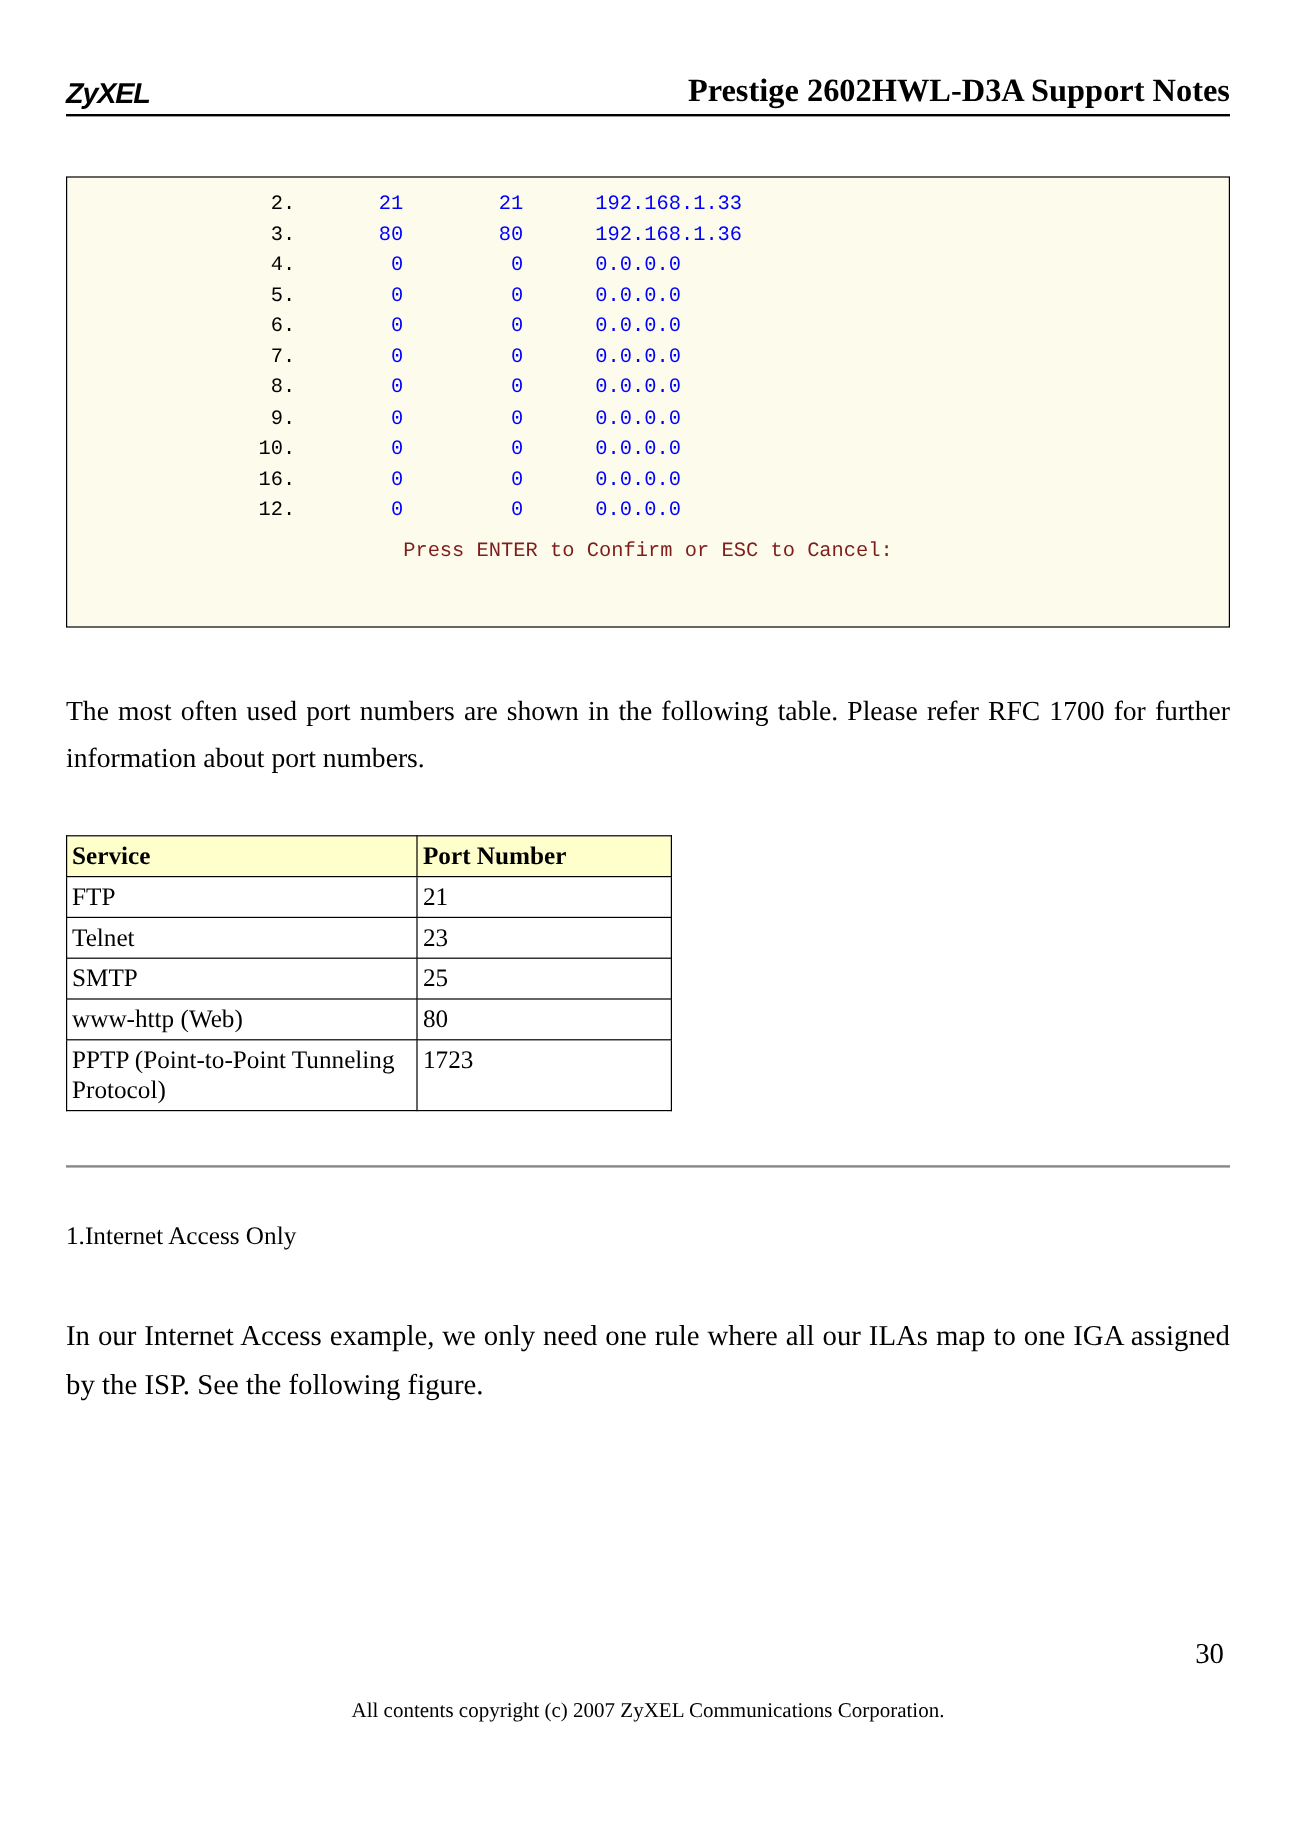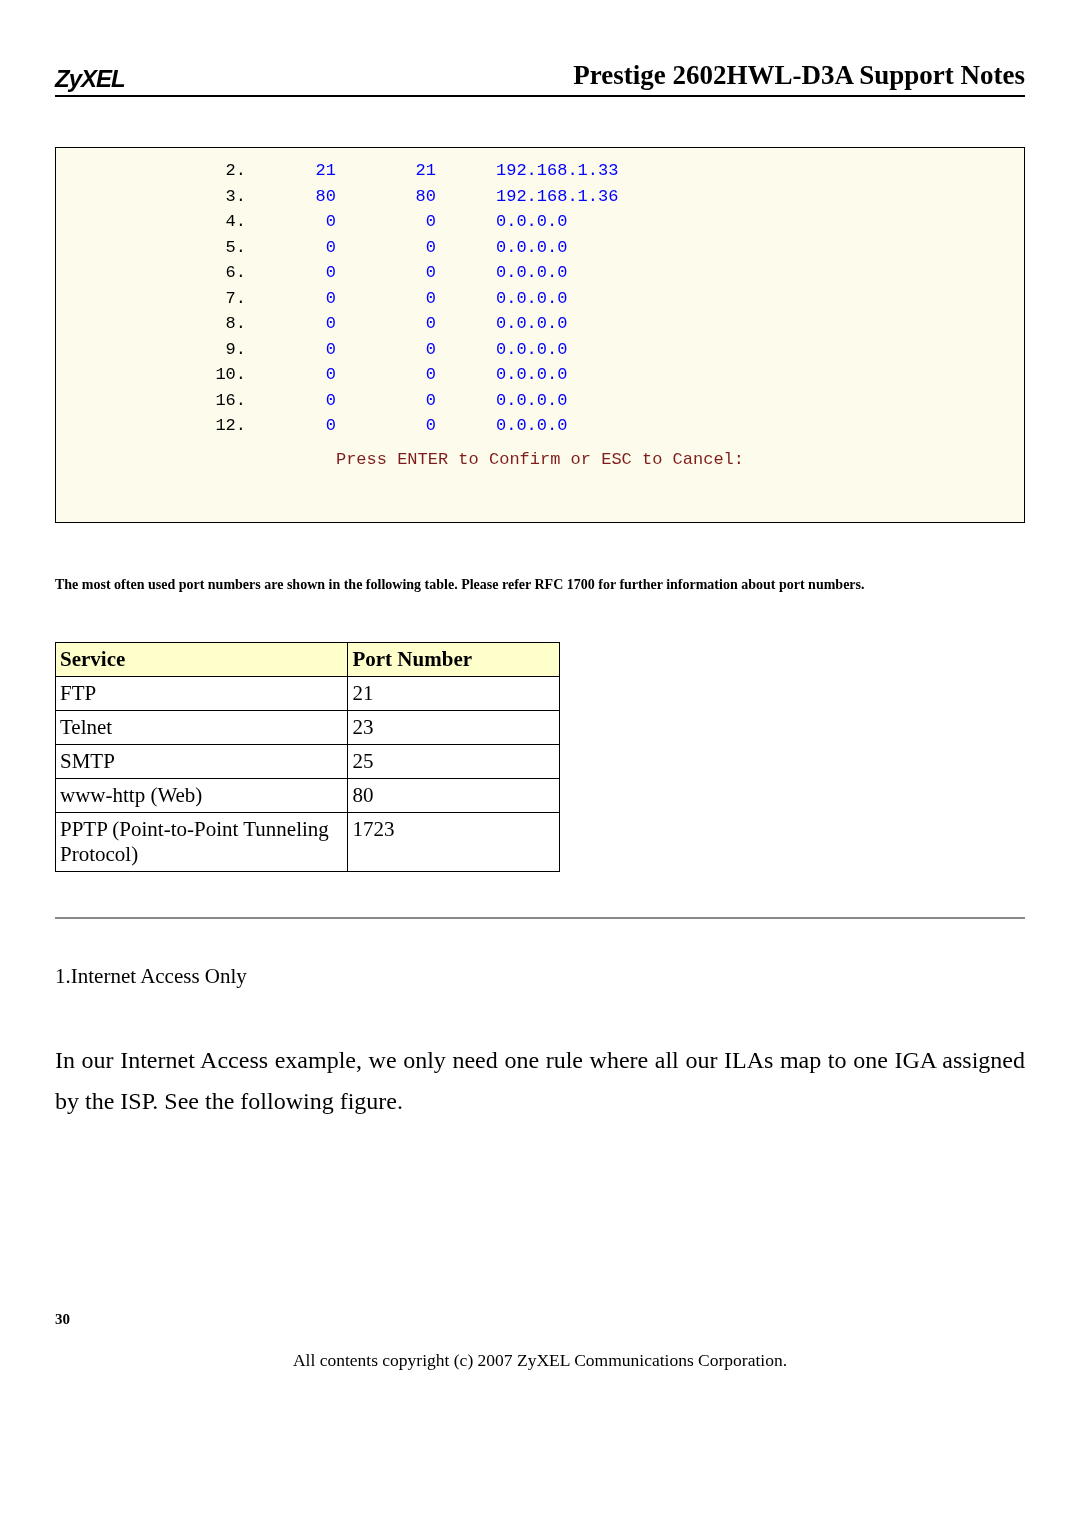--- a/index.html
+++ b/index.html
@@ -71,24 +71,23 @@
     color: #0000ff;
   }
   .term-footer {
     text-align: center;
     margin-top: 8px;
     color: #7f1d1d;
     white-space: pre;
   }
   .body-text {
     margin-top: 50px;
-    font-size: 14px;
+    font-size: 23px;
     line-height: 1.7;
     text-align: justify;
-    font-weight: bold;
   }
   table.port-table {
     margin-top: 45px;
     border-collapse: collapse;
     width: 505px;
     font-size: 21px;
   }
   table.port-table th,
   table.port-table td {
     border: 1px solid #000;
@@ -116,24 +115,23 @@
     font-size: 21px;
   }
   .section-body {
     margin-top: 51px;
     font-size: 24px;
     line-height: 1.7;
     text-align: justify;
   }
   .footer-area {
     margin-top: 190px;
-    text-align: left;
-    font-size: 15px;
+    text-align: right;
+    font-size: 24px;
     padding-right: 5px;
-    font-weight: bold;
   }
   .copyright {
     text-align: center;
     font-size: 17.5px;
     margin-top: 22px;
   }
 </style>
 </head>
 <body>
 

